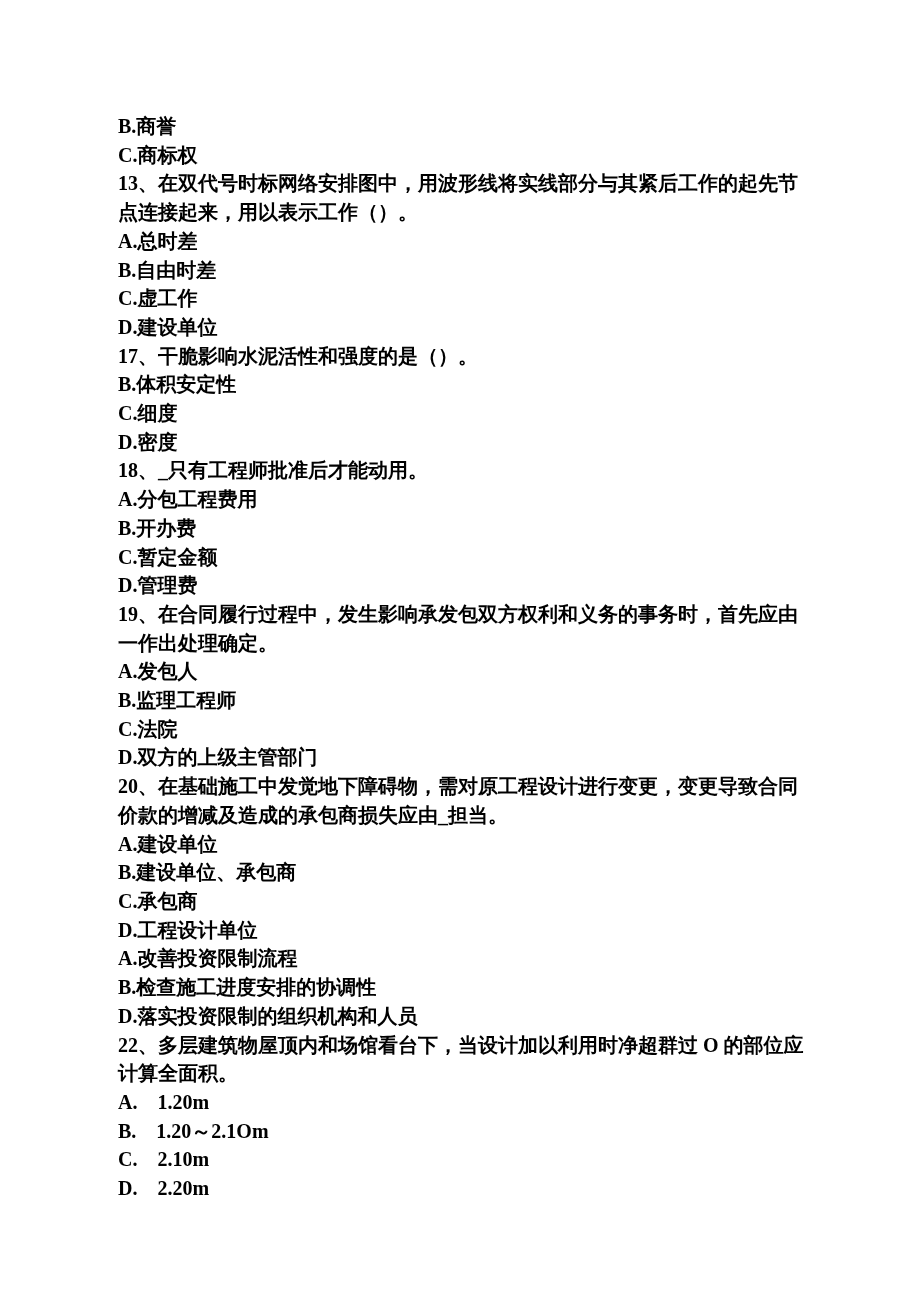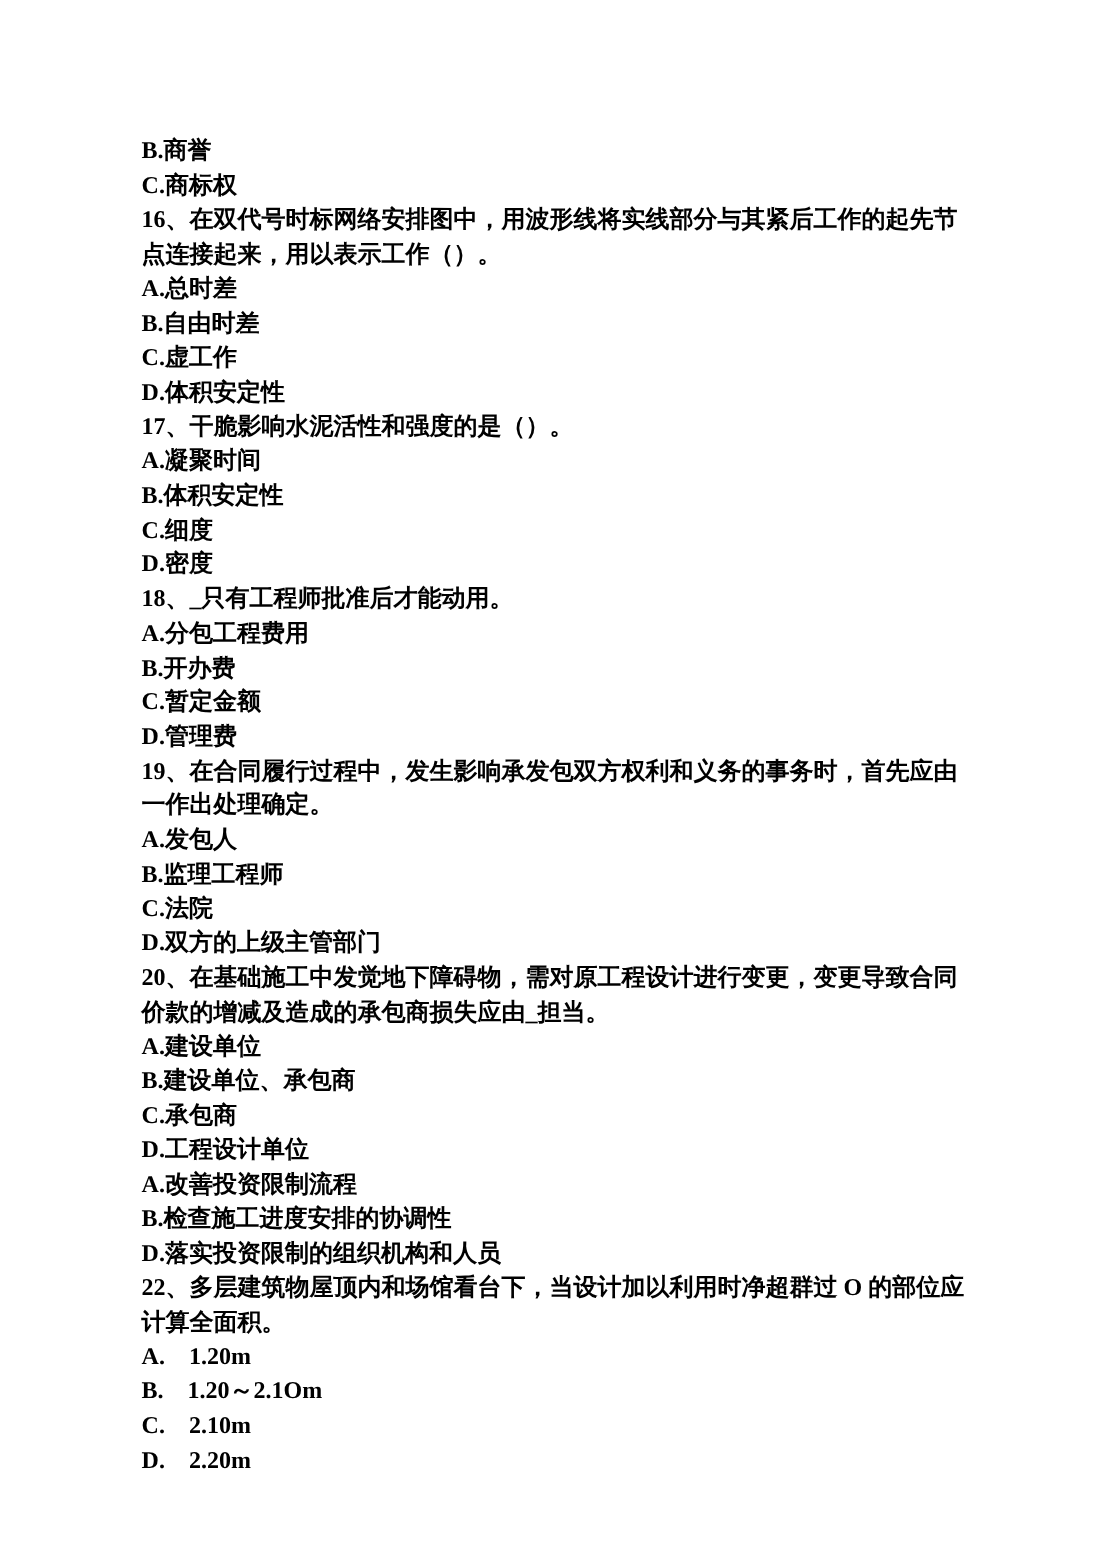--- a/index.html
+++ b/index.html
@@ -22,27 +22,26 @@
     word-break: break-all;
     font-weight: bold;
   }
 </style>
 </head>
 <body>
 
 <div class="page" id="page">
     <div class="line">B.商誉</div>
     <div class="line">C.商标权</div>
-    <div class="line">16、在双代号时标网络安排图中，用波形线将实线部分与其紧后工作的起先节点连接起来，用以表示工作（）。</div>
+    <div class="line">13、在双代号时标网络安排图中，用波形线将实线部分与其紧后工作的起先节点连接起来，用以表示工作（）。</div>
     <div class="line">A.总时差</div>
     <div class="line">B.自由时差</div>
     <div class="line">C.虚工作</div>
-    <div class="line">D.体积安定性</div>
+    <div class="line">D.建设单位</div>
     <div class="line">17、干脆影响水泥活性和强度的是（）。</div>
-    <div class="line">A.凝聚时间</div>
     <div class="line">B.体积安定性</div>
     <div class="line">C.细度</div>
     <div class="line">D.密度</div>
     <div class="line">18、_只有工程师批准后才能动用。</div>
     <div class="line">A.分包工程费用</div>
     <div class="line">B.开办费</div>
     <div class="line">C.暂定金额</div>
     <div class="line">D.管理费</div>
     <div class="line">19、在合同履行过程中，发生影响承发包双方权利和义务的事务时，首先应由一作出处理确定。</div>
     <div class="line">A.发包人</div>

